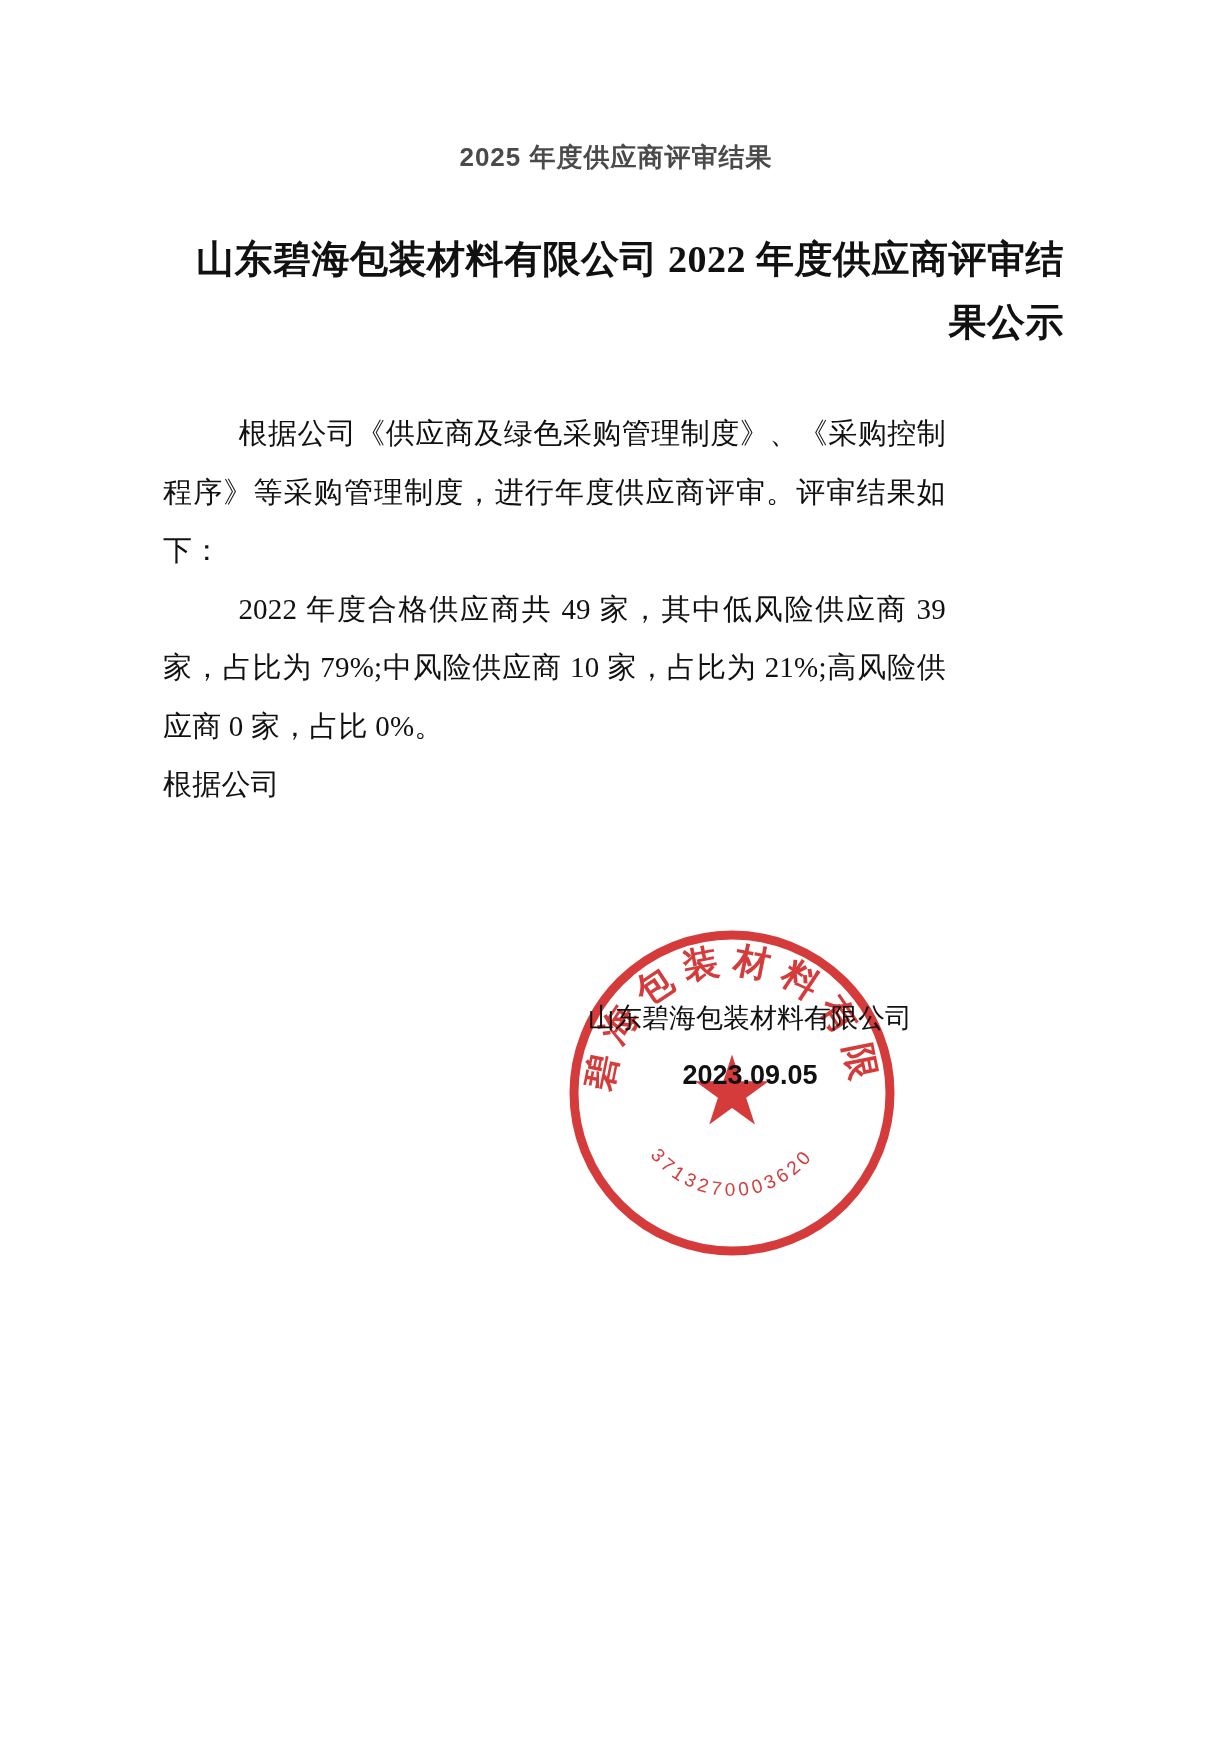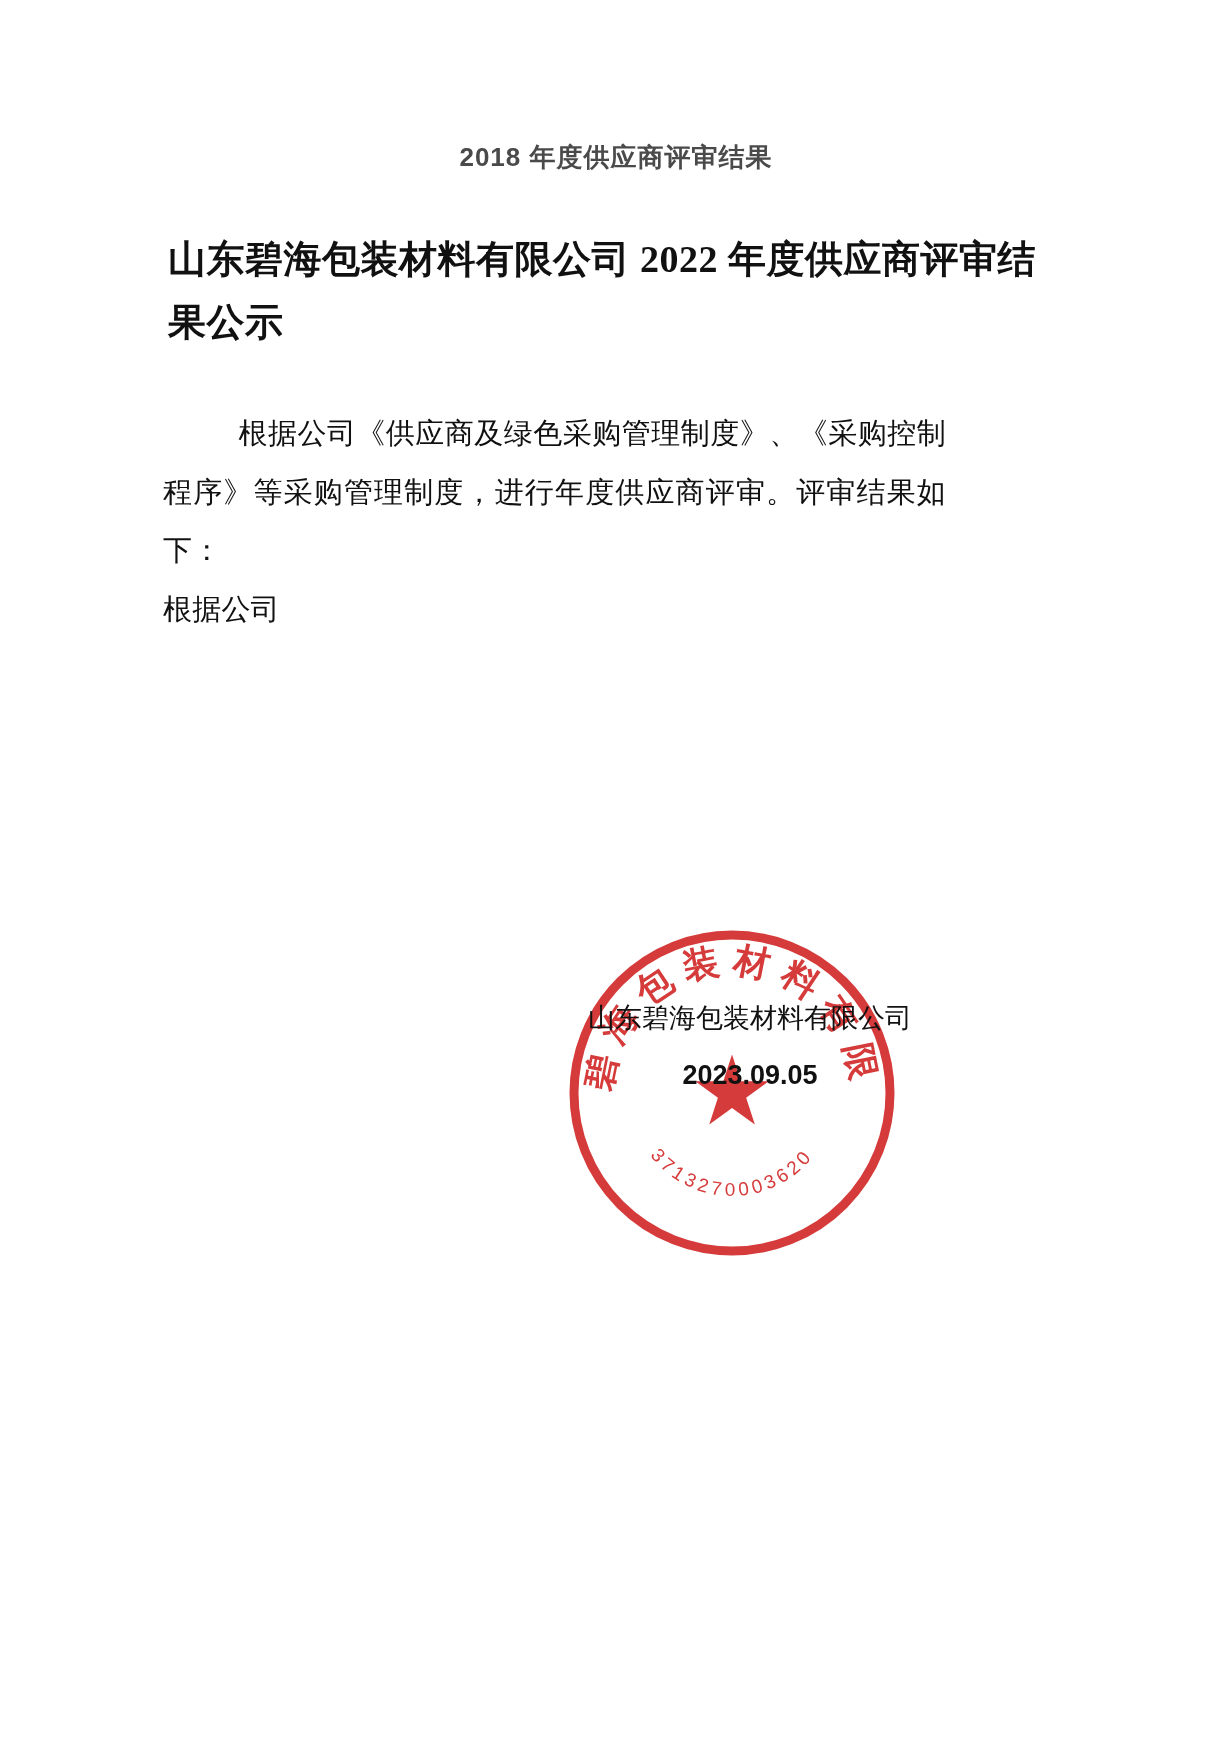--- a/index.html
+++ b/index.html
@@ -35,21 +35,21 @@
     font-weight: bold;
     color: #4a4a4a;
     letter-spacing: 1px;
   }
 
   .doc-title {
     position: absolute;
     top: 228px;
     left: 168px;
     width: 896px;
-    text-align: left;
+    text-align: right;
     font-size: 38px;
     font-weight: bold;
     line-height: 1.65;
     color: #111111;
     letter-spacing: 0.5px;
   }
 
   .body-text {
     position: absolute;
     top: 404px;
@@ -97,26 +97,27 @@
     z-index: 2;
     opacity: 0.88;
   }
   .seal svg { display:block; }
 </style>
 </head>
 <body>
 
 <div class="page">
 
-  <div class="doc-header">2018 年度供应商评审结果</div>
+  <div class="doc-header">2025 年度供应商评审结果</div>
 
   <div class="doc-title">山东碧海包装材料有限公司 2022 年度供应商评审结果公示</div>
 
   <div class="body-text">
     <p class="indent">根据公司《供应商及绿色采购管理制度》、《采购控制程序》等采购管理制度，进行年度供应商评审。评审结果如下：</p>
+    <p class="indent">2022 年度合格供应商共 49 家，其中低风险供应商 39 家，占比为 79%;中风险供应商 10 家，占比为 21%;高风险供应商 0 家，占比 0%。</p>
     <p>根据公司</p>
   </div>
 
   <div class="seal">
     <svg width="330" height="330" viewBox="0 0 330 330" xmlns="http://www.w3.org/2000/svg">
       <defs>
         <path id="arcTop" d="M 45,165 A 120,120 0 0 1 285,165" fill="none"></path>
         <path id="arcBottom" d="M 62,165 A 103,103 0 0 0 268,165" fill="none"></path>
       </defs>
       <circle cx="165" cy="165" r="158" fill="none" stroke="#d0201f" stroke-width="9"></circle>

